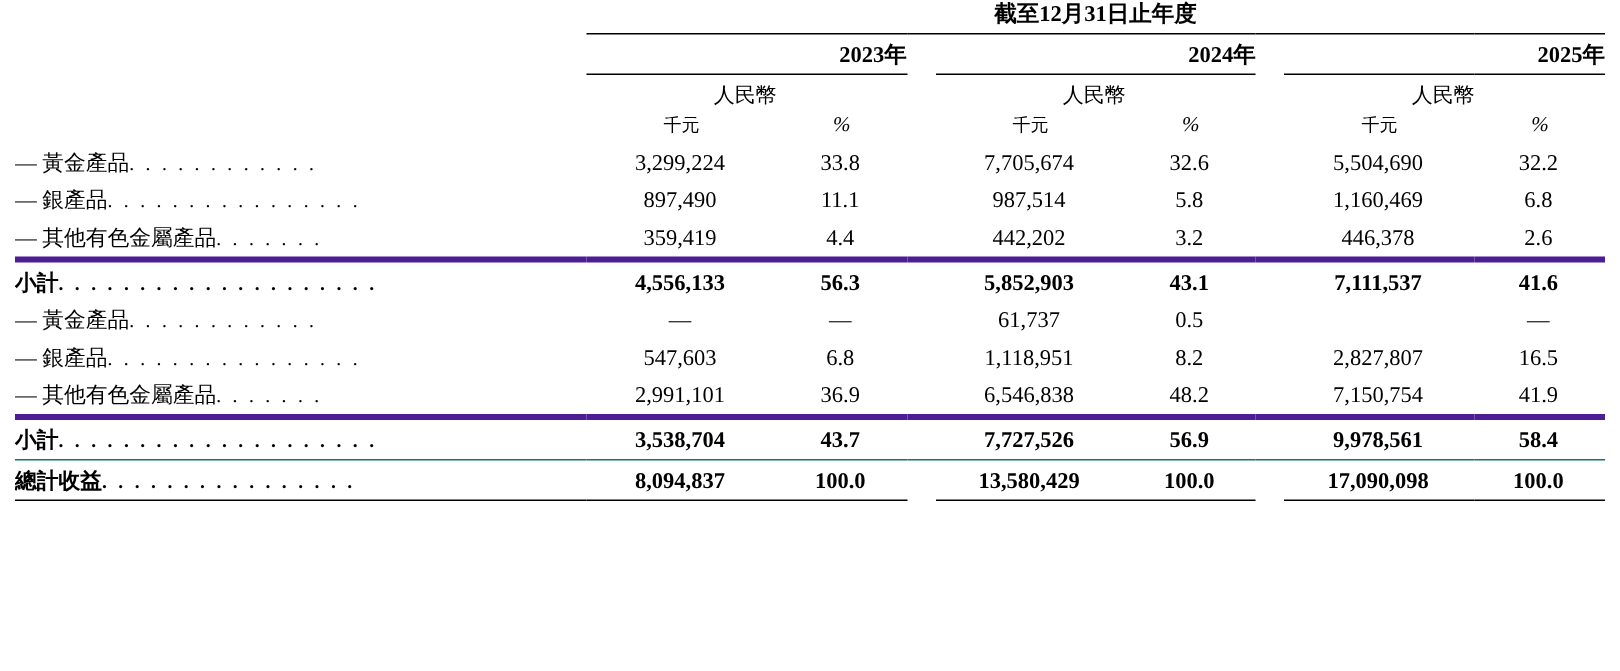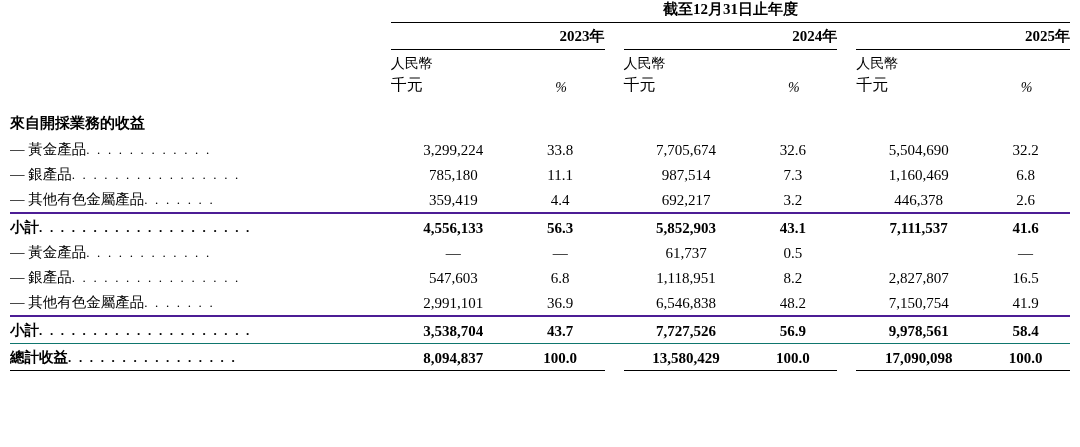--- a/index.html
+++ b/index.html
@@ -46,26 +46,27 @@
   }
   .rule-top { border-bottom: 1px solid #000; }
   .yr {
     text-align: right;
     font-weight: bold;
     font-size: 15px;
     padding-bottom: 3px;
     padding-top: 4px;
   }
   .unit {
-    text-align: left;
+    text-align: right;
     font-size: 14px;
     padding-top: 5px;
   }
   .unit2 {
-    font-size: 16px;
+    text-align: center;
+    font-size: 12px;
     padding-top: 2px;
     padding-bottom: 4px;
   }
   .pcth {
     text-align: center;
     font-style: italic;
     font-size: 14px;
     padding-top: 2px;
     padding-bottom: 4px;
   }
@@ -88,21 +89,21 @@
   }
   .num {
     text-align: center;
     font-size: 15px;
     padding-top: 3px;
     padding-bottom: 3px;
     padding-right: 2px;
     white-space: nowrap;
   }
   .bold .lbl, .bold .num { font-weight: bold; }
-  .subtotal td { border-top: 2px solid #4c1d95; padding-top: 4px; }
+  .subtotal td { border-top: 4px solid #4c1d95; padding-top: 4px; }
   .grand td { border-top: 1px solid #0f766e; padding-top: 4px; }
   .grand-bottom td { border-top: 1px solid #000; height: 6px; padding: 0; }
 </style>
 </head>
 <body>
 
 <div class="sheet">
   <table class="fin">
     <colgroup>
       <col class="c-label">
@@ -149,50 +150,47 @@
         <td class="pcth">%</td>
         <td></td>
         <td class="unit2">千元</td>
         <td class="pcth">%</td>
         <td></td>
         <td class="unit2">千元</td>
         <td class="pcth">%</td>
       </tr>
 
       <tr>
-        <td class="sec-title" colspan="9">來自開採業務的收益</td>
-      </tr>
-      <tr>
         <td class="lbl"><span>— 黃金產品</span><span class="dots">. . . . . . . . . . . .</span></td>
         <td class="num">3,299,224</td>
         <td class="num">33.8</td>
         <td></td>
         <td class="num">7,705,674</td>
         <td class="num">32.6</td>
         <td></td>
         <td class="num">5,504,690</td>
         <td class="num">32.2</td>
       </tr>
       <tr>
         <td class="lbl"><span>— 銀產品</span><span class="dots">. . . . . . . . . . . . . . . .</span></td>
-        <td class="num">785,180</td>
+        <td class="num">897,490</td>
         <td class="num">11.1</td>
         <td></td>
         <td class="num">987,514</td>
-        <td class="num">7.3</td>
+        <td class="num">5.8</td>
         <td></td>
         <td class="num">1,160,469</td>
         <td class="num">6.8</td>
       </tr>
       <tr>
         <td class="lbl"><span>— 其他有色金屬產品</span><span class="dots">. . . . . . .</span></td>
         <td class="num">359,419</td>
         <td class="num">4.4</td>
         <td></td>
-        <td class="num">692,217</td>
+        <td class="num">442,202</td>
         <td class="num">3.2</td>
         <td></td>
         <td class="num">446,378</td>
         <td class="num">2.6</td>
       </tr>
       <tr class="subtotal bold">
         <td class="lbl"><span>小計</span><span class="dots">. . . . . . . . . . . . . . . . . . . .</span></td>
         <td class="num">4,556,133</td>
         <td class="num">56.3</td>
         <td></td>

